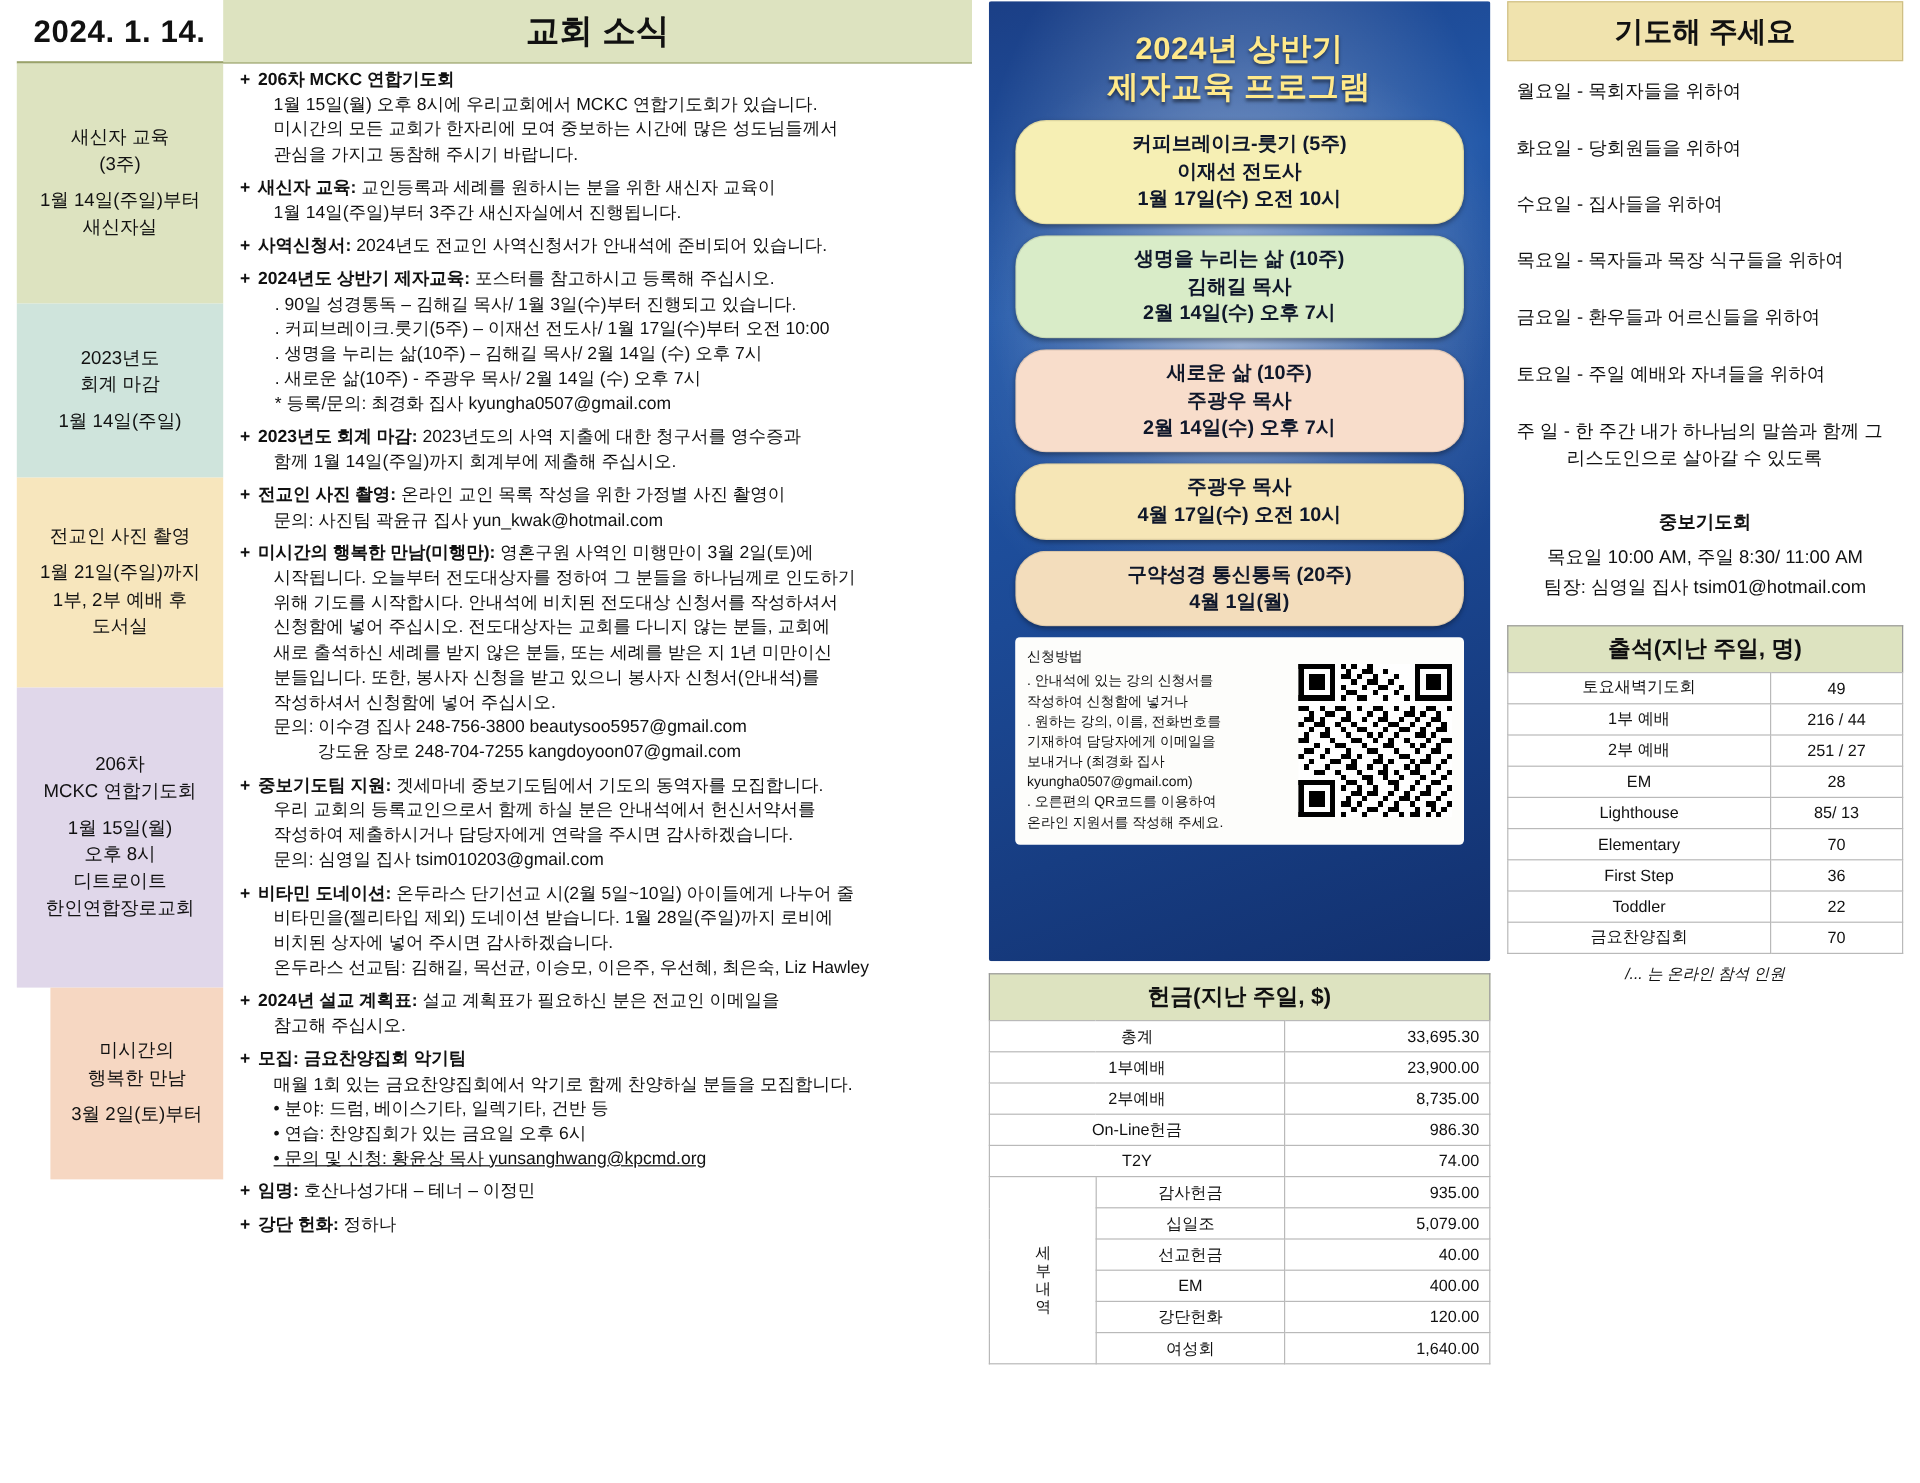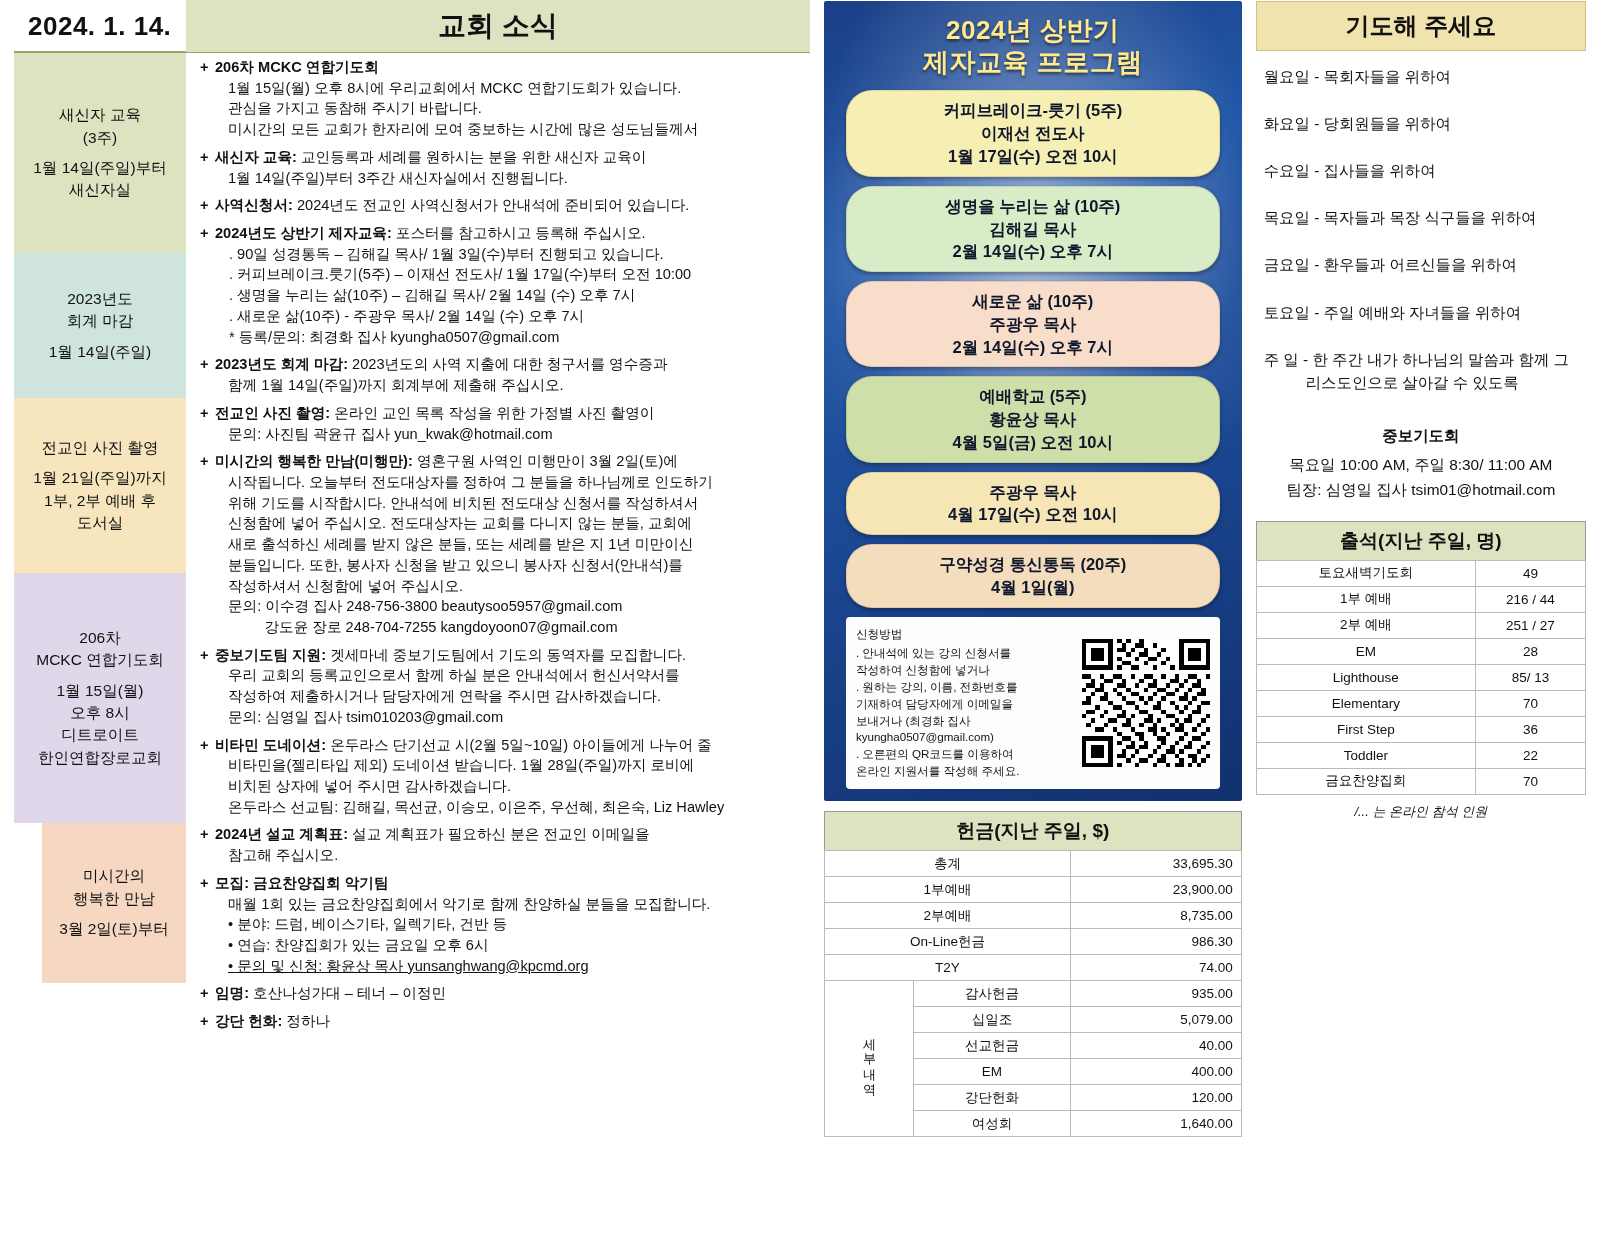--- a/index.html
+++ b/index.html
@@ -47,21 +47,21 @@
       radial-gradient(circle at 50% 36%, rgba(255,255,255,0.42) 0%, rgba(255,255,255,0.12) 22%, rgba(255,255,255,0) 46%),
       linear-gradient(160deg,#1b3f86 0%, #2157a8 28%, #1c4a96 55%, #12306e 100%);
     padding:12px 16px 10px; overflow:hidden;
   }
   .poster:before{
     content:""; position:absolute; left:-10%; top:-18%; width:120%; height:70%;
     background:radial-gradient(ellipse at 50% 60%, rgba(255,255,255,0.35), rgba(255,255,255,0) 62%);
     pointer-events:none;
   }
   .poster-title { position:relative; text-align:center; color:#ffe98a; font-weight:bold; font-size:26px; line-height:1.22;
-    text-shadow:0 2px 3px rgba(0,0,0,.55); margin:2px 0 12px; letter-spacing:0.5px; }
+    text-shadow:0 2px 3px rgba(0,0,0,.55); margin:12px 0 12px; letter-spacing:0.5px; }
   .pill { position:relative; border-radius:26px; text-align:center; padding:8px 6px; margin:0 6px 9px; font-weight:bold;
     font-size:16.5px; line-height:1.38; color:#0f172a; box-shadow:0 2px 4px rgba(0,0,0,.35); border:1px solid rgba(0,0,0,.10); }
   .p1{background:#f6efb4;} .p2{background:#d9ecc8;} .p3{background:#f8ddcb;}
   .p4{background:#cfdfa9;} .p5{background:#f6e6b6;} .p6{background:#f3ddbc;}
   .apply { position:relative; margin:8px 6px 0; background:#fdfdfb; border-radius:4px; padding:9px 10px; display:flex; gap:8px; }
   .apply-txt { flex:1; font-size:11.6px; line-height:1.45; color:#111; }
   .apply-txt .h { font-weight:normal; margin-bottom:3px; }
   .qr { width:128px; height:128px; flex:0 0 128px; align-self:center; }
   .tbl { border:1px solid #999; border-collapse:collapse; width:100%; font-size:13.5px; }
   .tbl caption { background:#dde3c0; font-weight:bold; font-size:19px; padding:6px 0; border:1px solid #999; border-bottom:none; }
@@ -130,22 +130,22 @@
       </div>
 
       <div class="notices">
 
         <div class="note">
           <div class="mark">+</div>
           <div class="body">
             <b>206차 MCKC 연합기도회</b>
             <div class="indent">
                 <div>1월 15일(월) 오후 8시에 우리교회에서 MCKC 연합기도회가 있습니다.</div>
+            <div>미시간의 모든 교회가 한자리에 모여 중보하는 시간에 많은 성도님들께서</div>
             <div>관심을 가지고 동참해 주시기 바랍니다.</div>
-            <div>미시간의 모든 교회가 한자리에 모여 중보하는 시간에 많은 성도님들께서</div>
               </div>
           </div>
         </div>
 
         <div class="note">
           <div class="mark">+</div>
           <div class="body">
             <span><b>새신자 교육:</b><span> 교인등록과 세례를 원하시는 분을 위한  새신자 교육이</span></span>
             <div class="indent">
                 <div>1월 14일(주일)부터 3주간 새신자실에서 진행됩니다.</div>
@@ -291,25 +291,20 @@
       </div>
       <div class="pill p2">
         <div>생명을 누리는 삶 (10주)</div>
         <div>김해길 목사</div>
         <div>2월 14일(수) 오후 7시</div>
       </div>
       <div class="pill p3">
         <div>새로운 삶 (10주)</div>
         <div>주광우 목사</div>
         <div>2월 14일(수) 오후 7시</div>
-      </div>
-      <div class="pill p4">
-        <div>예배학교 (5주)</div>
-        <div>황윤상 목사</div>
-        <div>4월 5일(금) 오전 10시</div>
       </div>
       <div class="pill p5">
         <div>주광우 목사</div>
         <div>4월 17일(수) 오전 10시</div>
       </div>
       <div class="pill p6">
         <div>구약성경 통신통독 (20주)</div>
         <div>4월 1일(월)</div>
       </div>
 

